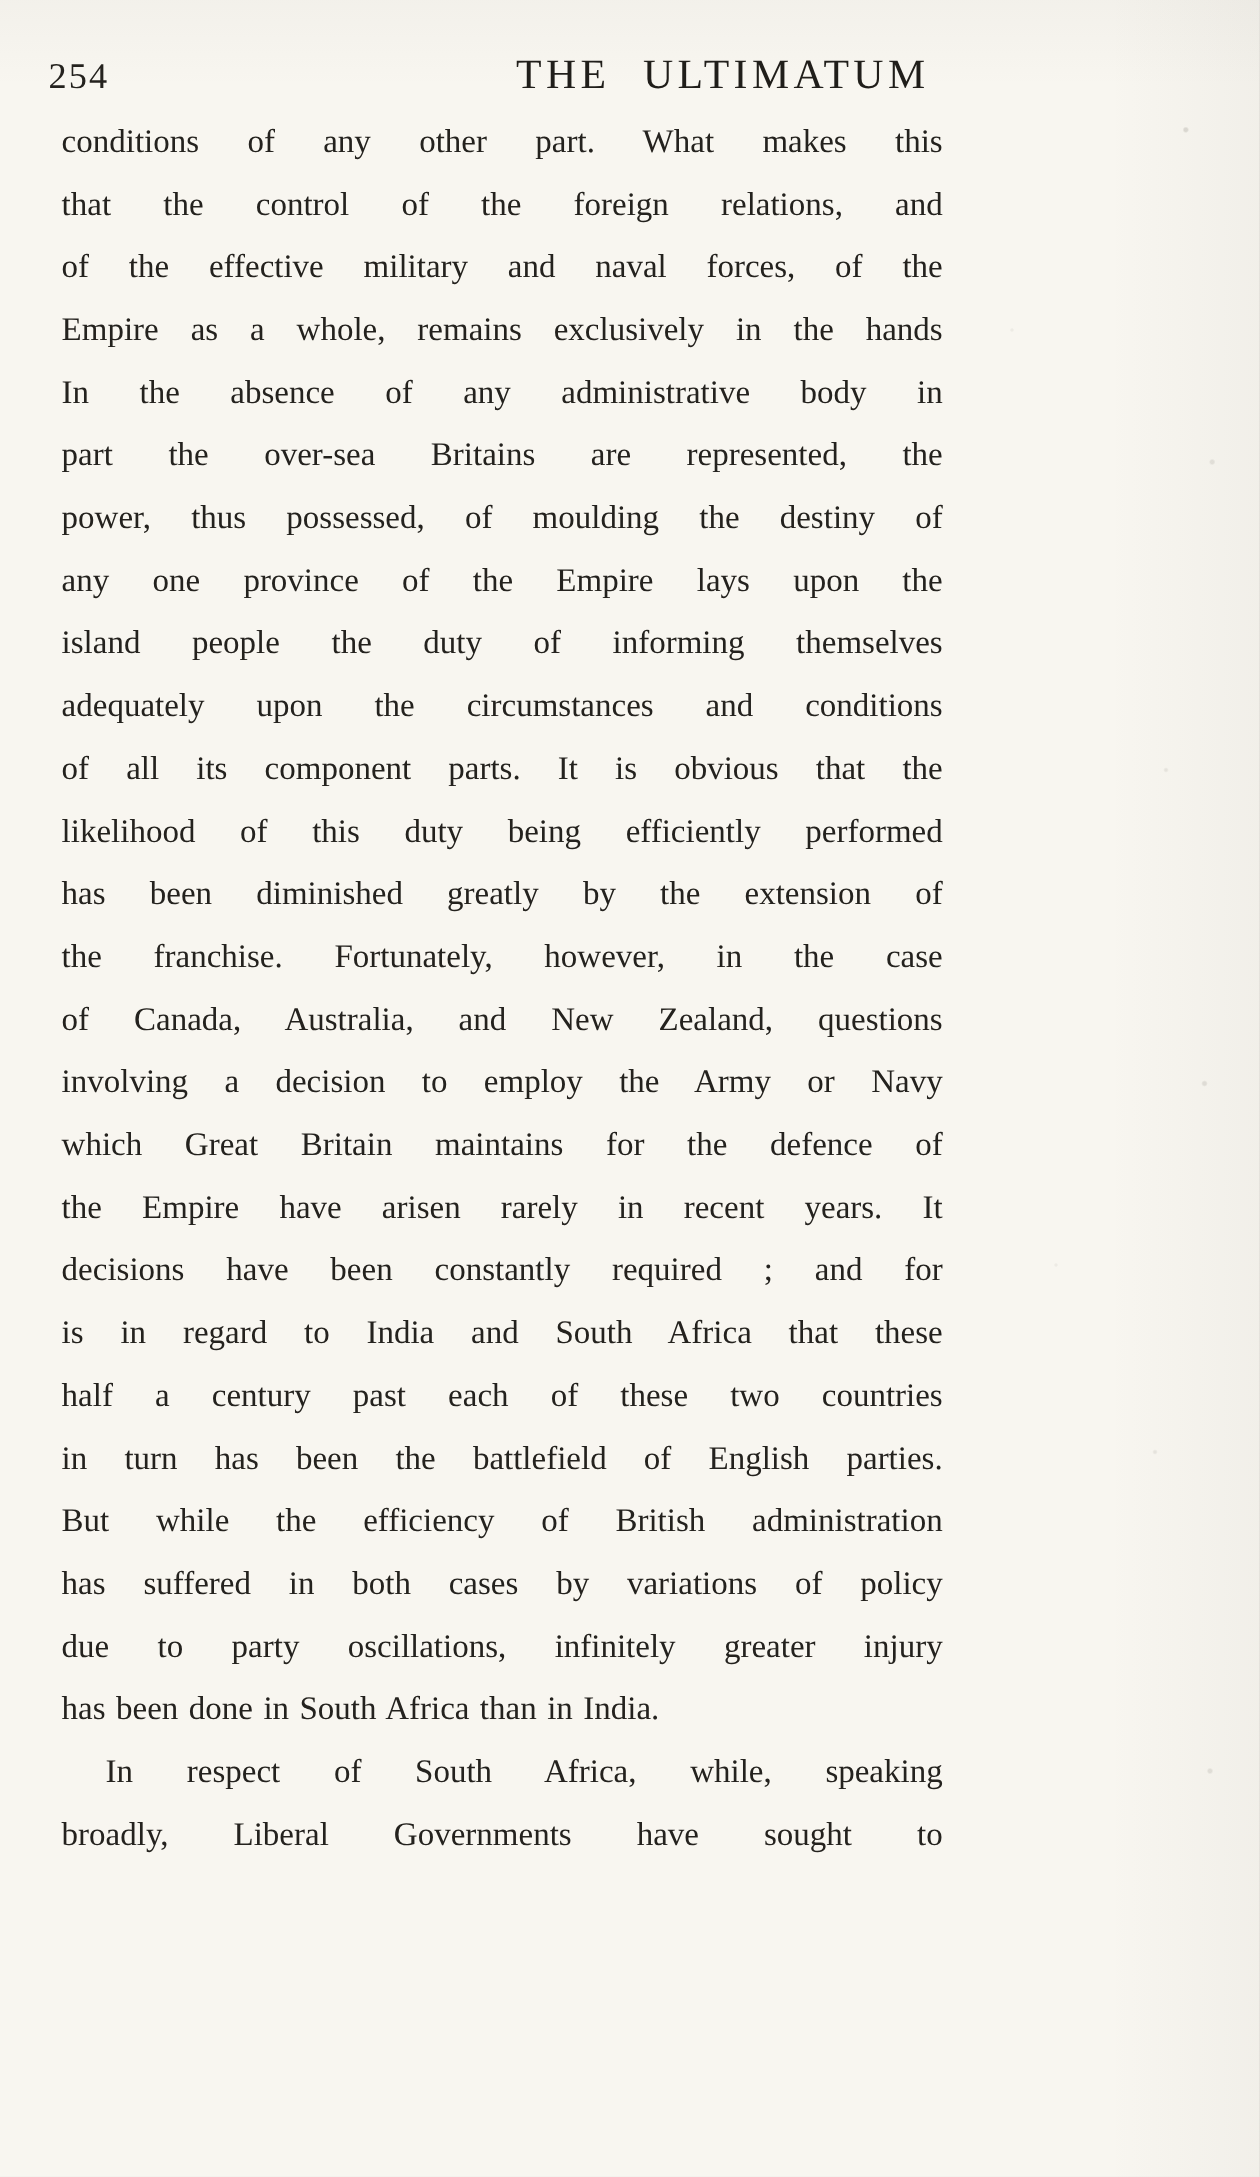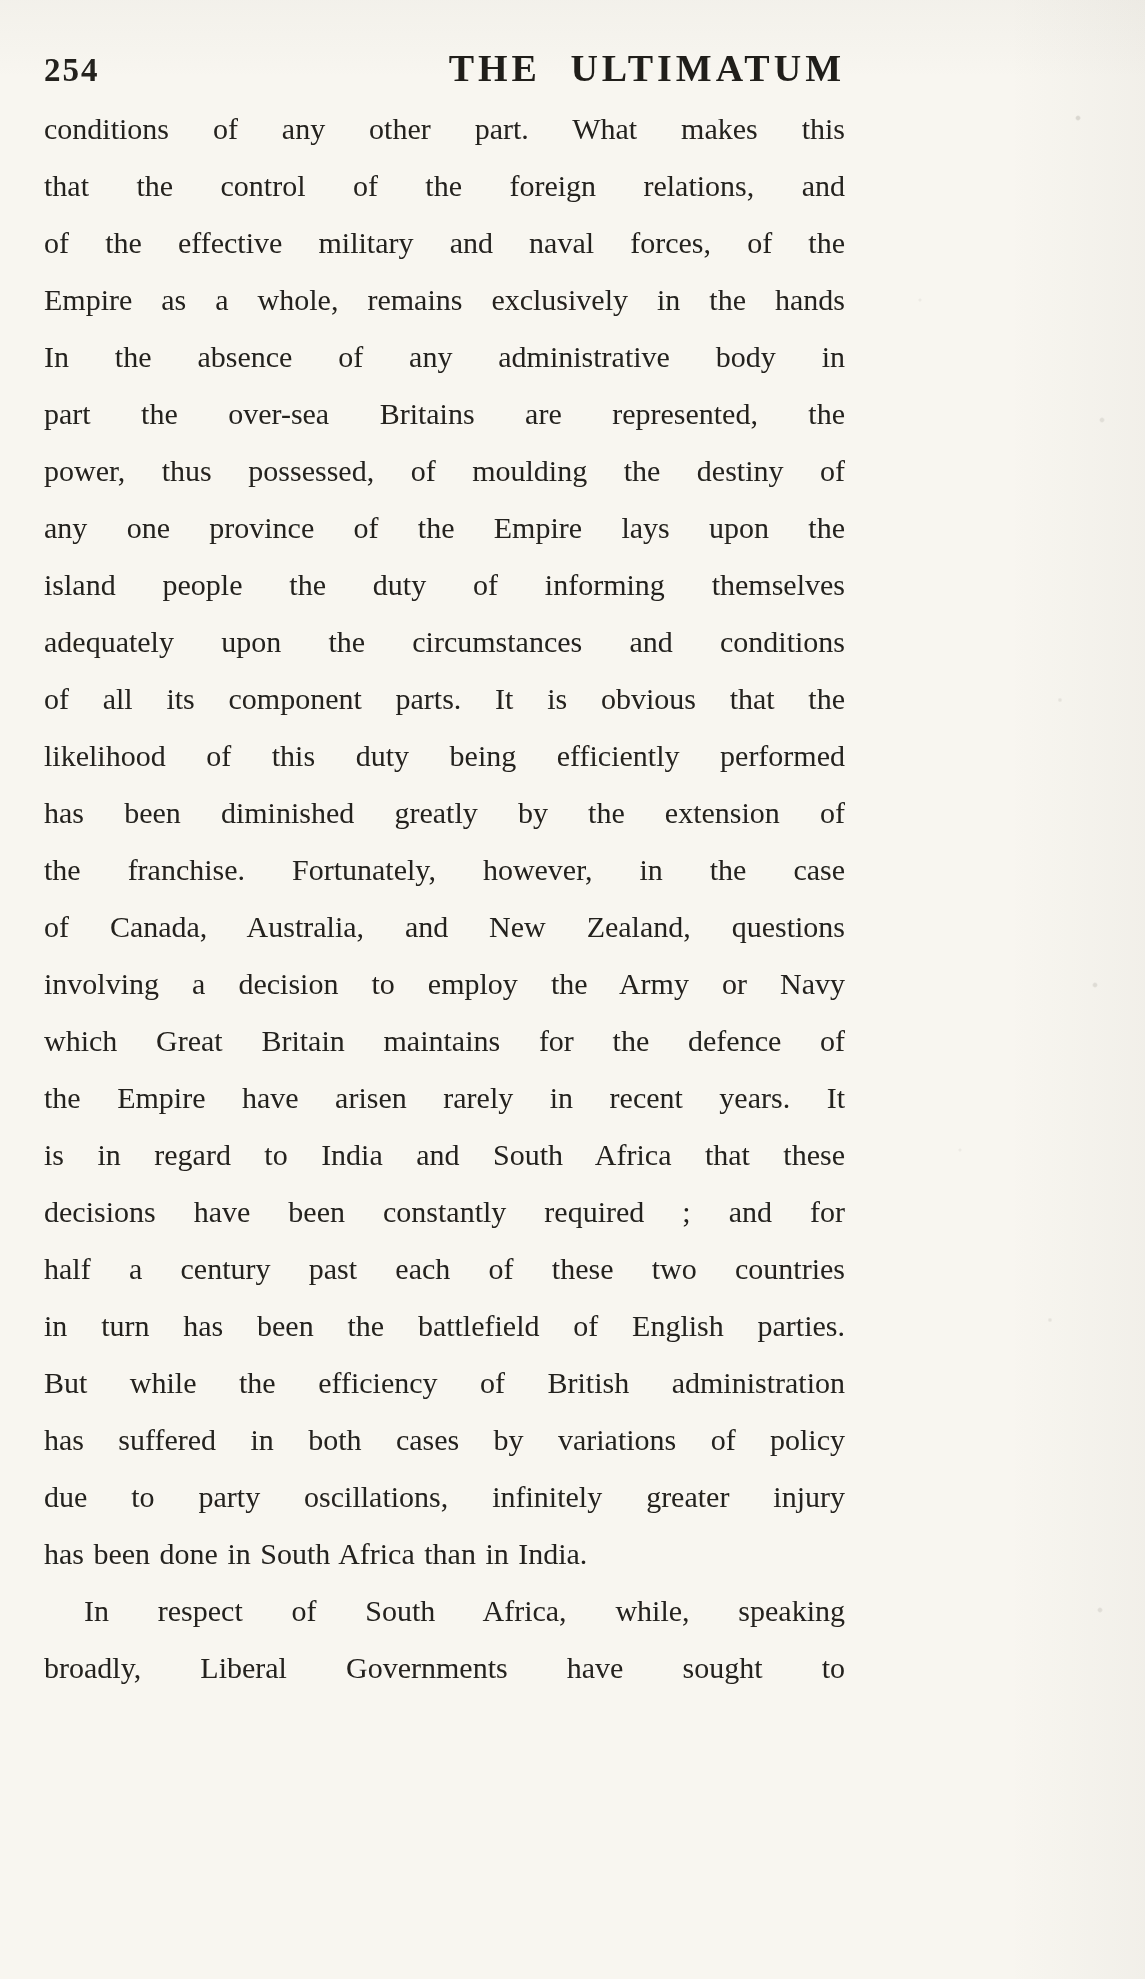--- a/index.html
+++ b/index.html
@@ -27,41 +27,40 @@
     font-family: "Liberation Serif", "DejaVu Serif", serif;
     color: #24221e;
     overflow: hidden;
   }
   .header {
     position: absolute;
     top: 46px;
     left: 44px;
     width: 801px;
     height: 52px;
-    font-weight: bold;
   }
   .pagenum {
     position: absolute;
     left: 0;
     top: 6px;
     font-size: 33px;
     letter-spacing: 2px;
   }
   .title {
     display: block;
     text-align: right;
     font-size: 38px;
     letter-spacing: 4px;
     word-spacing: 16px;
     color: #201e1a;
   }
   .textblock {
     position: absolute;
     top: 100px;
-    left: 44px;
+    left: 56px;
     width: 801px;
   }
   .line {
     height: 57px;
     line-height: 57px;
     font-size: 30px;
     text-align: justify;
     text-align-last: justify;
     word-spacing: 2px;
   }
@@ -92,22 +91,22 @@
       <div class="line">island people the duty of informing themselves</div>
       <div class="line">adequately upon the circumstances and conditions</div>
       <div class="line">of all its component parts.  It is obvious that the</div>
       <div class="line">likelihood of this duty being efficiently performed</div>
       <div class="line">has been diminished greatly by the extension of</div>
       <div class="line">the franchise.  Fortunately, however, in the case</div>
       <div class="line">of Canada, Australia, and New Zealand, questions</div>
       <div class="line">involving a decision to employ the Army or Navy</div>
       <div class="line">which Great Britain maintains for the defence of</div>
       <div class="line">the Empire have arisen rarely in recent years.  It</div>
+      <div class="line">decisions have been constantly required ; and for</div>
       <div class="line">is in regard to India and South Africa that these</div>
-      <div class="line">decisions have been constantly required ; and for</div>
       <div class="line">half a century past each of these two countries</div>
       <div class="line">in turn has been the battlefield of English parties.</div>
       <div class="line">But while the efficiency of British administration</div>
       <div class="line">has suffered in both cases by variations of policy</div>
       <div class="line">due to party oscillations, infinitely greater injury</div>
       <div class="line lastline">has been done in South Africa than in India.</div>
       <div class="line indent">In respect of South Africa, while, speaking</div>
       <div class="line">broadly, Liberal Governments have sought to</div>
     </div>
 </div>

